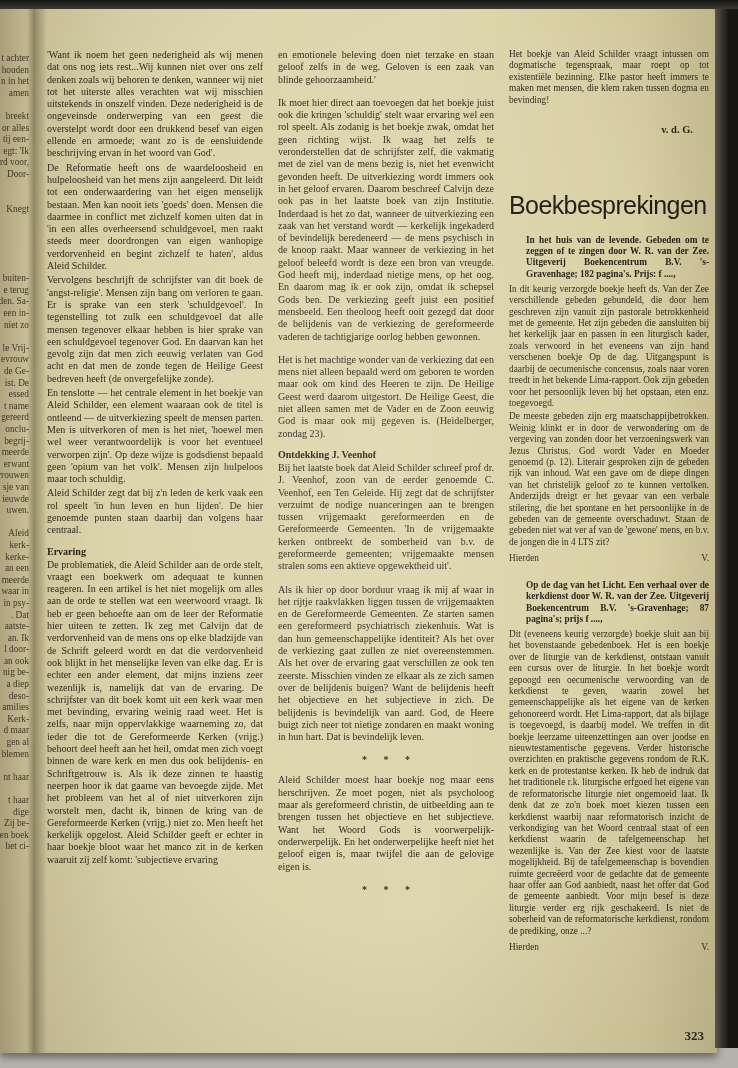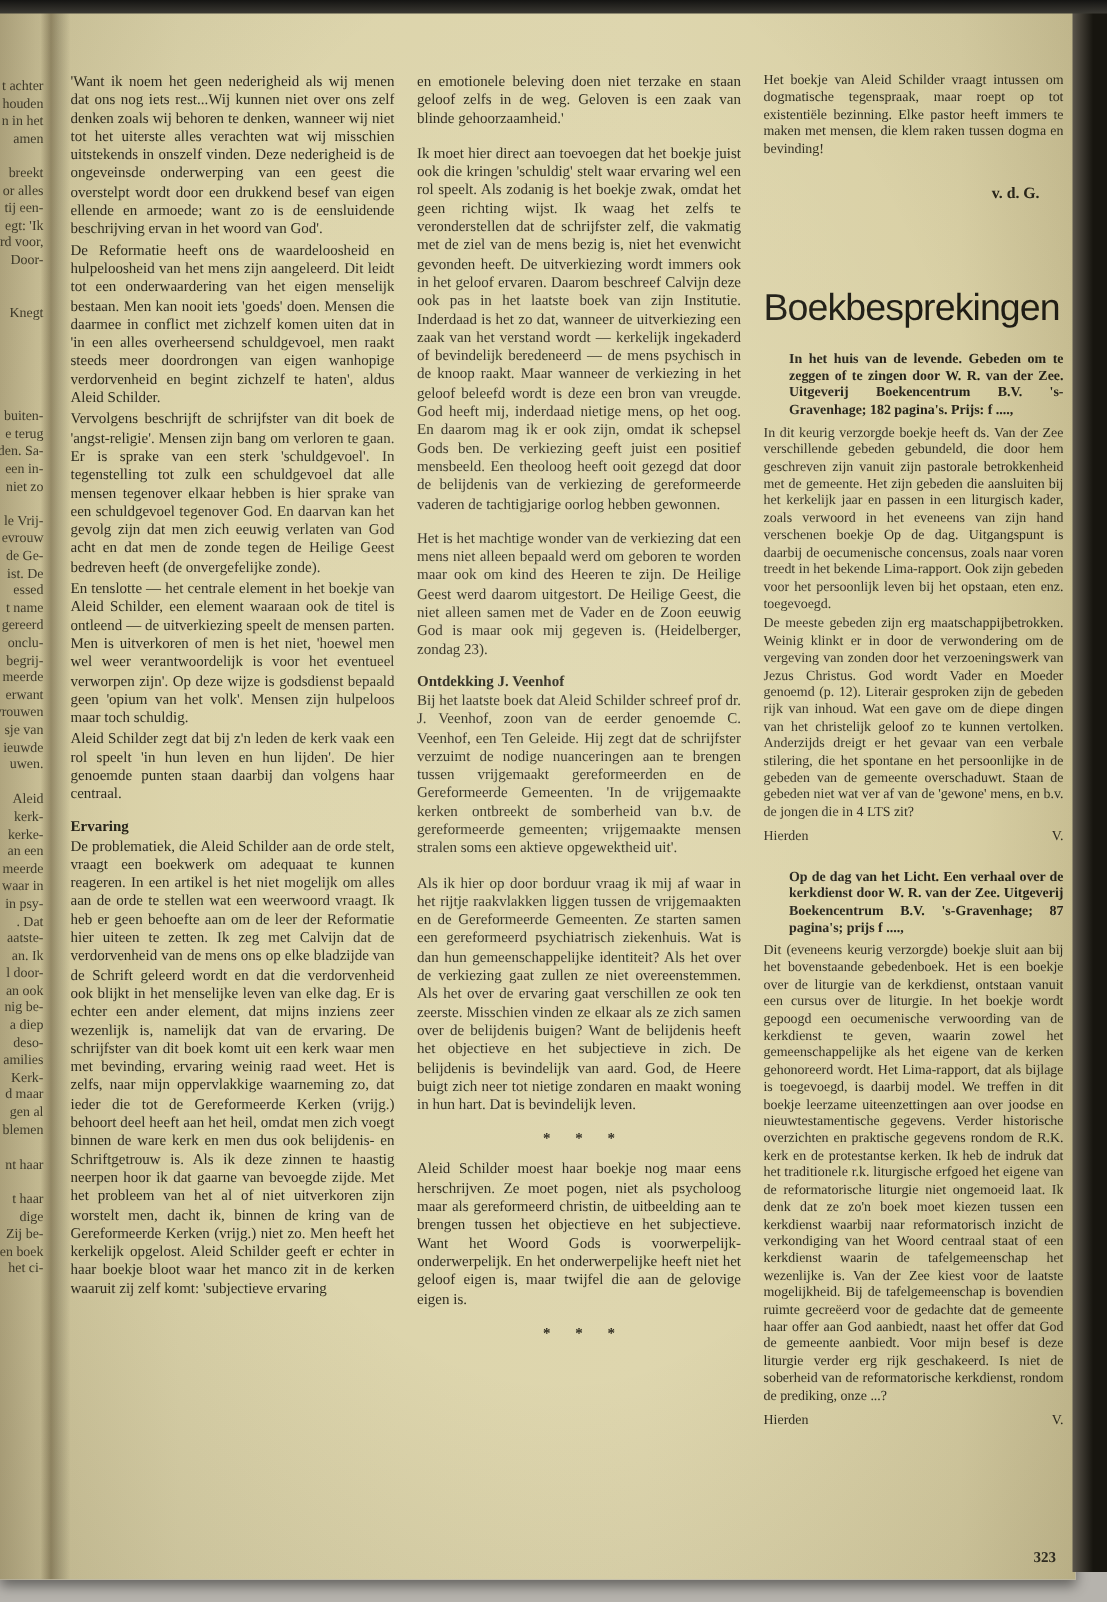--- a/index.html
+++ b/index.html
@@ -79,21 +79,21 @@
     color:#26231a; padding-left:17px; margin-bottom:4px;
     -webkit-hyphens:auto; hyphens:auto;
   }
   .review2-info { margin-top:9px; }
   .byline {
     display:flex; justify-content:space-between;
     font-size:9.3px; color:#2e2b20; margin:3px 0 8px;
   }
   .page-number {
     position:absolute; right:13px; bottom:9px;
-    font-size:10px; font-weight:700; color:#2e2b20; z-index:2;margin-top:18px;
+    font-size:13px; font-weight:700; color:#2e2b20; z-index:2;margin-top:18px;
   }
 </style>
 </head>
 <body>
 
 <div class="edge-top"></div>
 <div class="edge-right"></div>
 
 <div class="paper">
 

